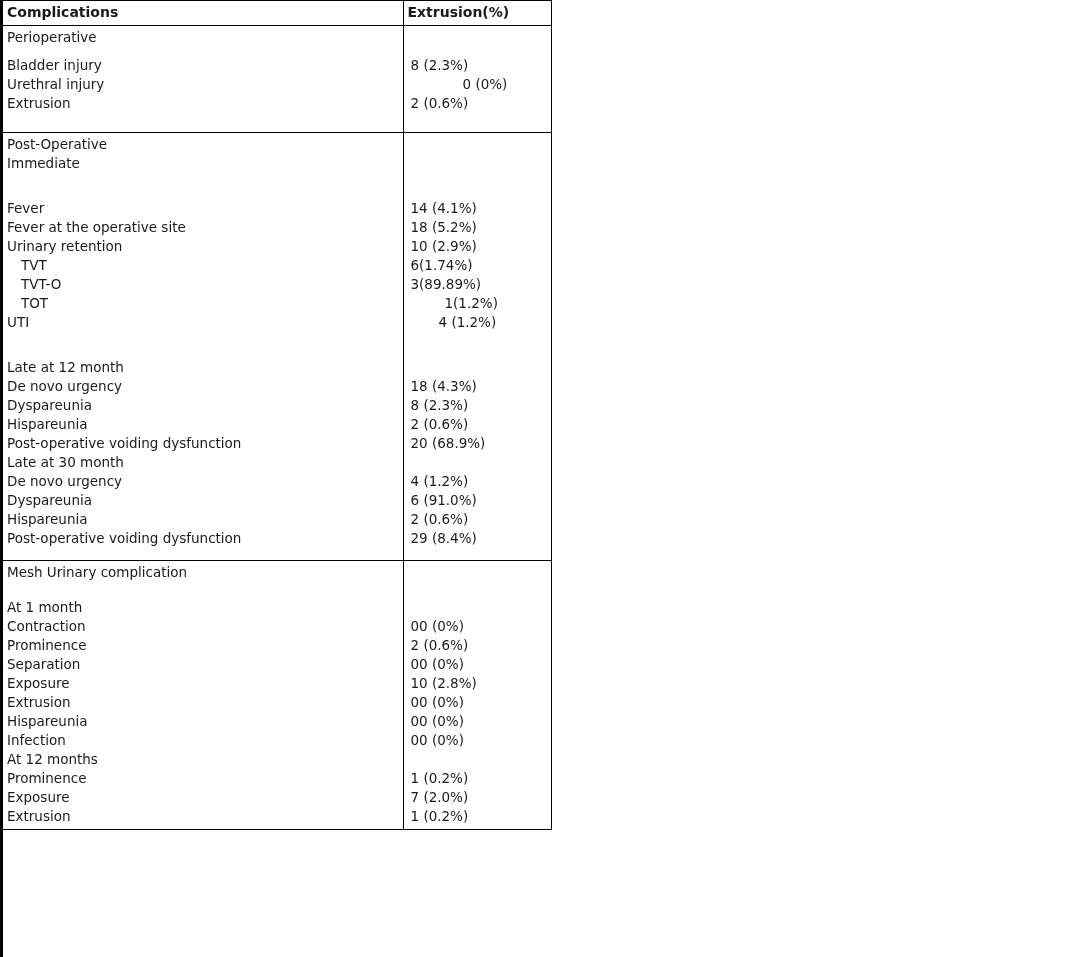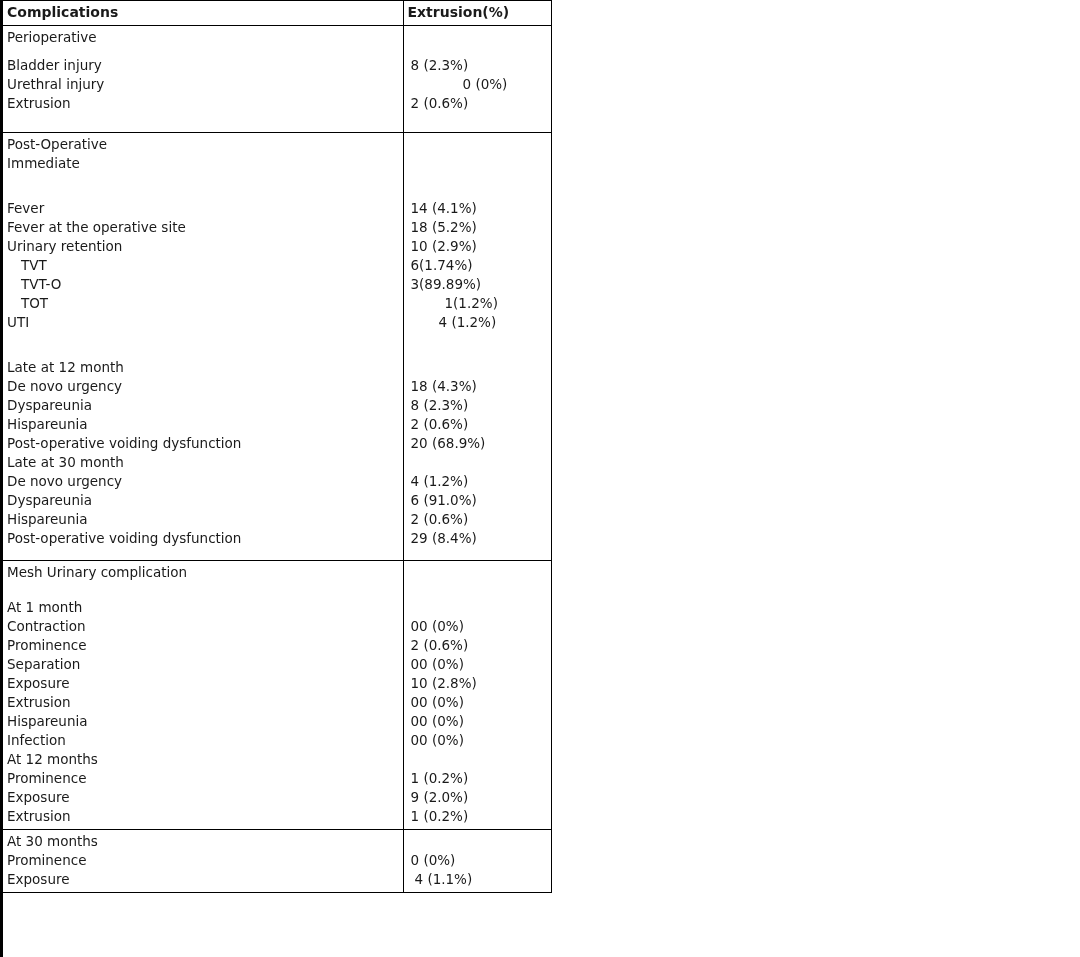--- a/index.html
+++ b/index.html
@@ -218,39 +218,23 @@
               <div>&nbsp;</div>
               <div>00 (0%)</div>
               <div>2 (0.6%)</div>
               <div>00 (0%)</div>
               <div>10 (2.8%)</div>
               <div>00 (0%)</div>
               <div>00 (0%)</div>
               <div>00 (0%)</div>
               <div>&nbsp;</div>
               <div>1 (0.2%)</div>
-              <div>9 (2.0%)</div>
+              <div>7 (2.0%)</div>
               <div>1 (0.2%)</div>
             </div>
           </td>
         </tr>
 
-        <tr>
-          <td class="b-bottom b-right">
-            <div class="cell-pad">
-              <div class="sec-head">At 30 months</div>
-              <div>Prominence</div>
-              <div>Exposure</div>
-            </div>
-          </td>
-          <td class="b-bottom b-right">
-            <div class="cell-pad-r">
-              <div>&nbsp;</div>
-              <div>0 (0%)</div>
-              <div><span class="tiny-ind">4 (1.1%)</span></div>
-            </div>
-          </td>
-        </tr>
 
       </tbody>
     </table>
   </div>
 </div>
 
 </body></html>

